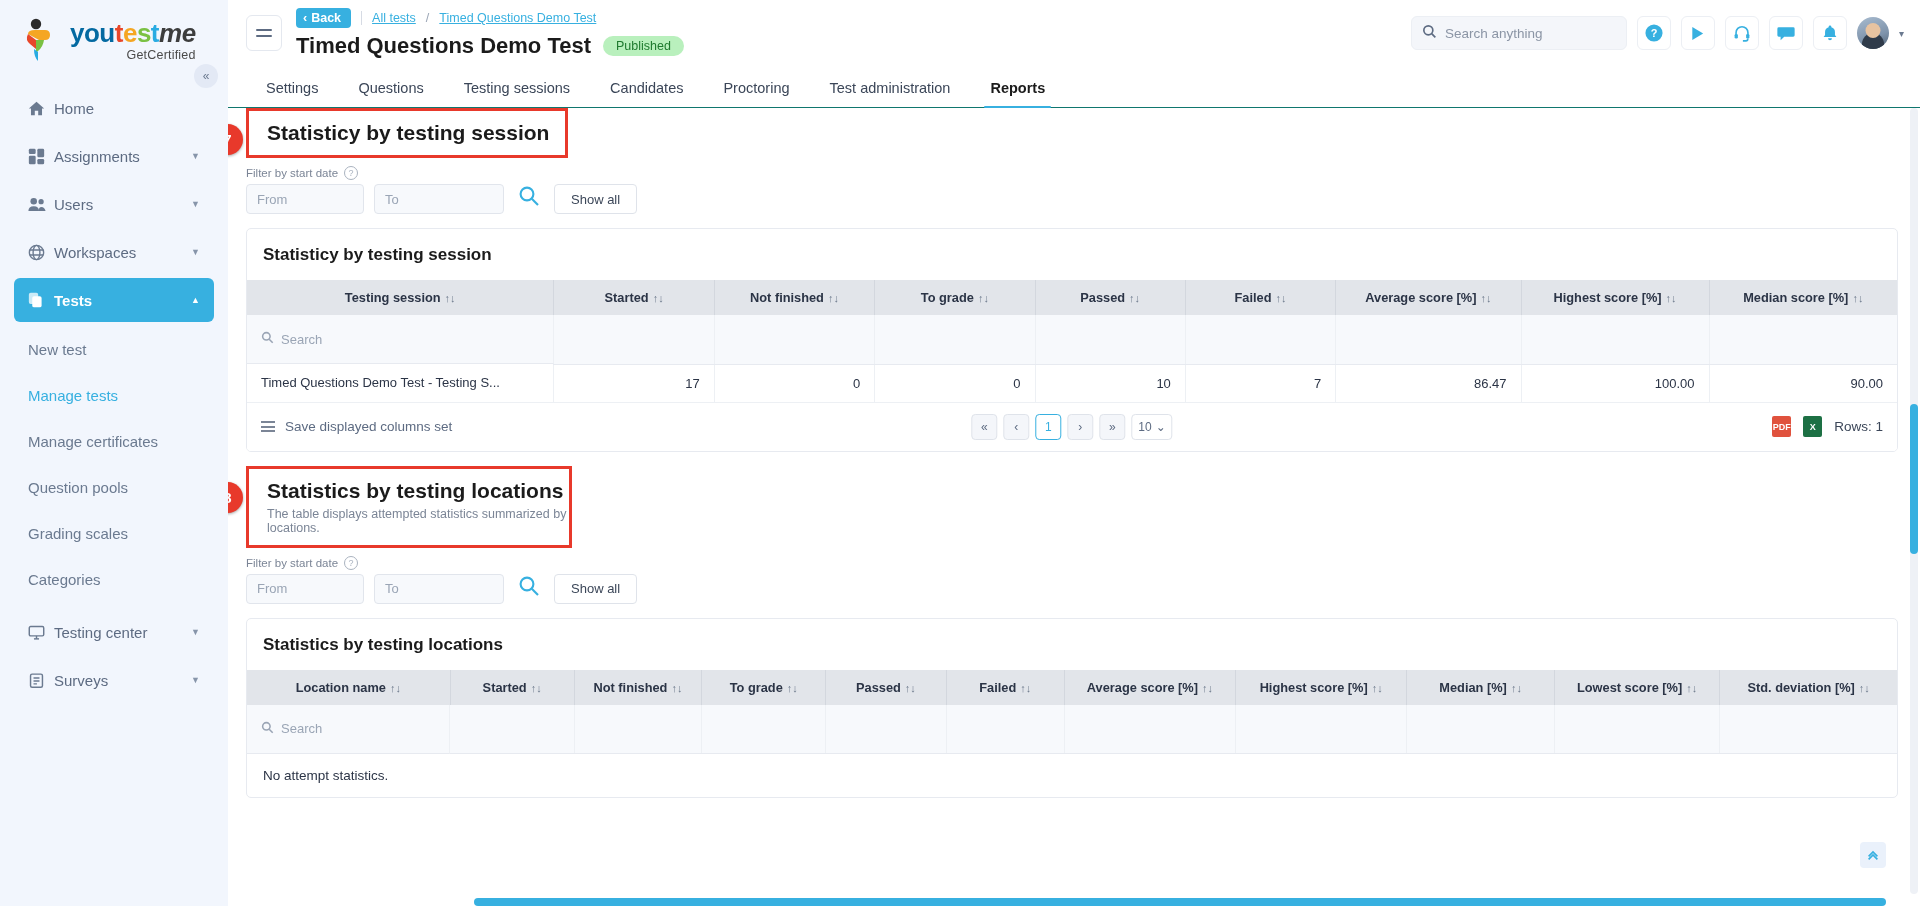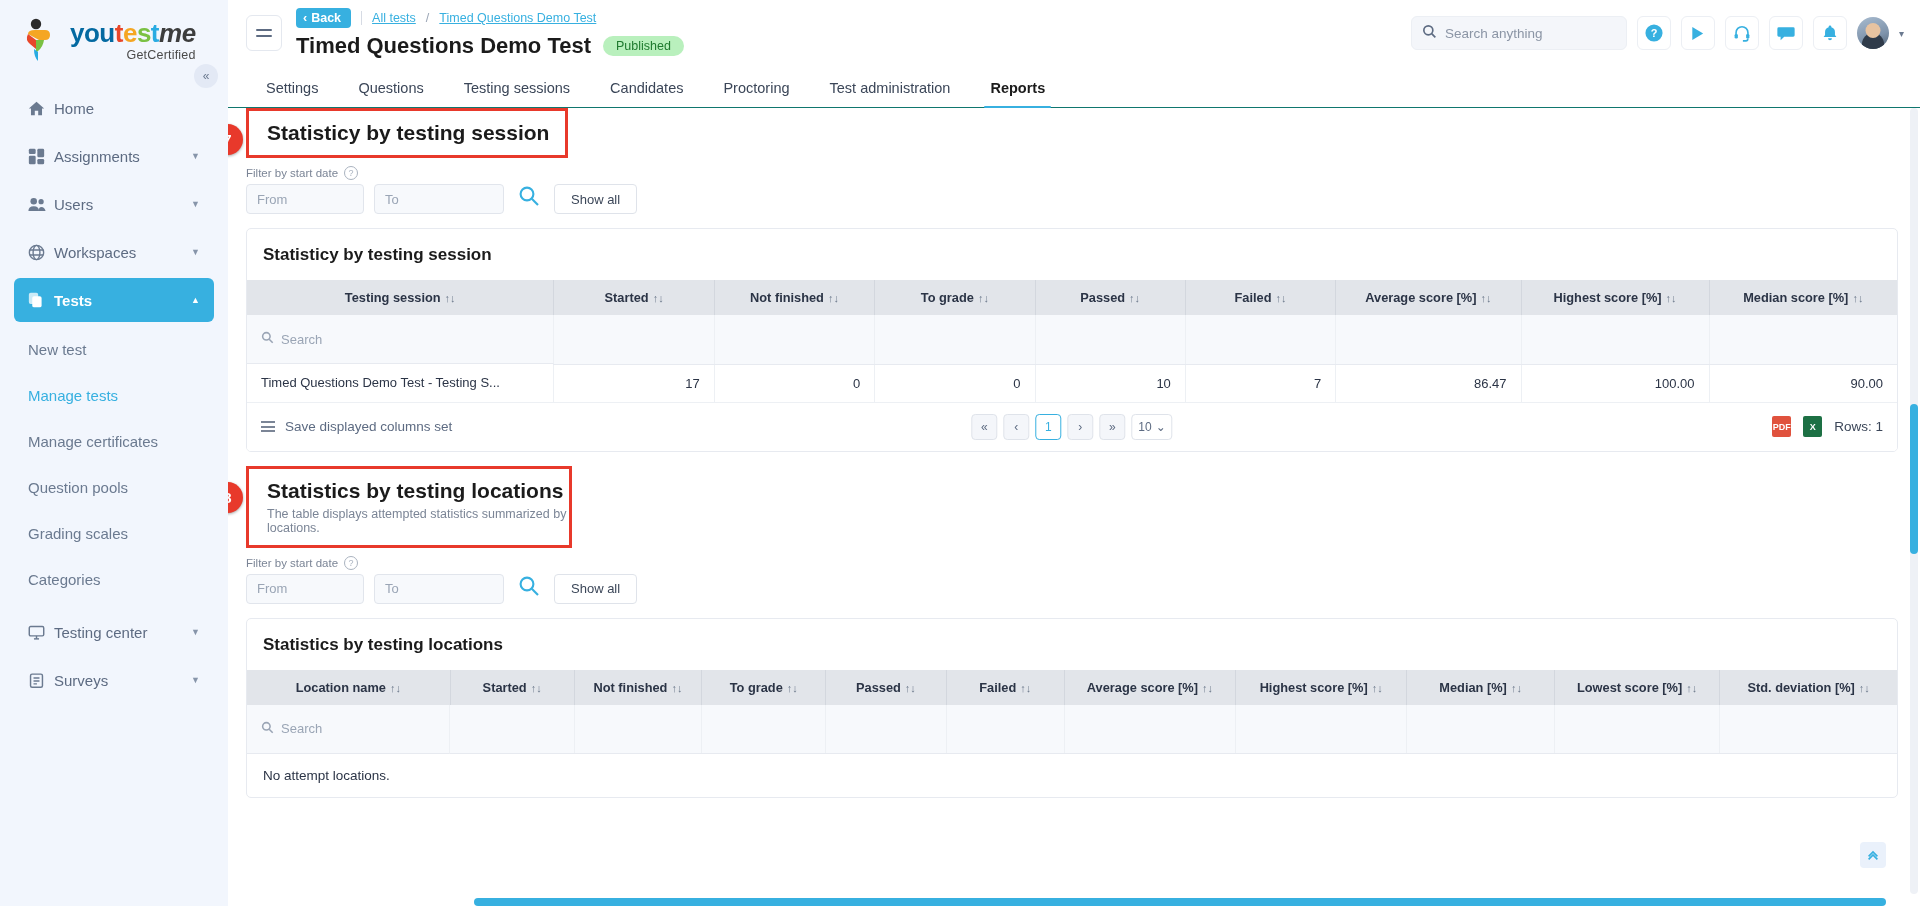--- a/index.html
+++ b/index.html
@@ -653,21 +653,21 @@
                 <td></td>
               <td></td>
                 <td></td>
               <td></td>
                 <td></td>
               <td></td>
                 <td></td>
             </tr>
           </tbody>
         </table>
-        <div class="noattempt">No attempt locations.</div>
+        <div class="noattempt">No attempt statistics.</div>
       </div>
 
       <div class="scroll-top">
         <svg width="14" height="14" viewBox="0 0 16 16" fill="none" stroke="#37b0e0" stroke-width="2">
             <path d="M3 9.5 L8 4.5 L13 9.5"></path>
             <path d="M3 13 L8 8 L13 13"></path>
           </svg>
       </div>
     </div>
 

